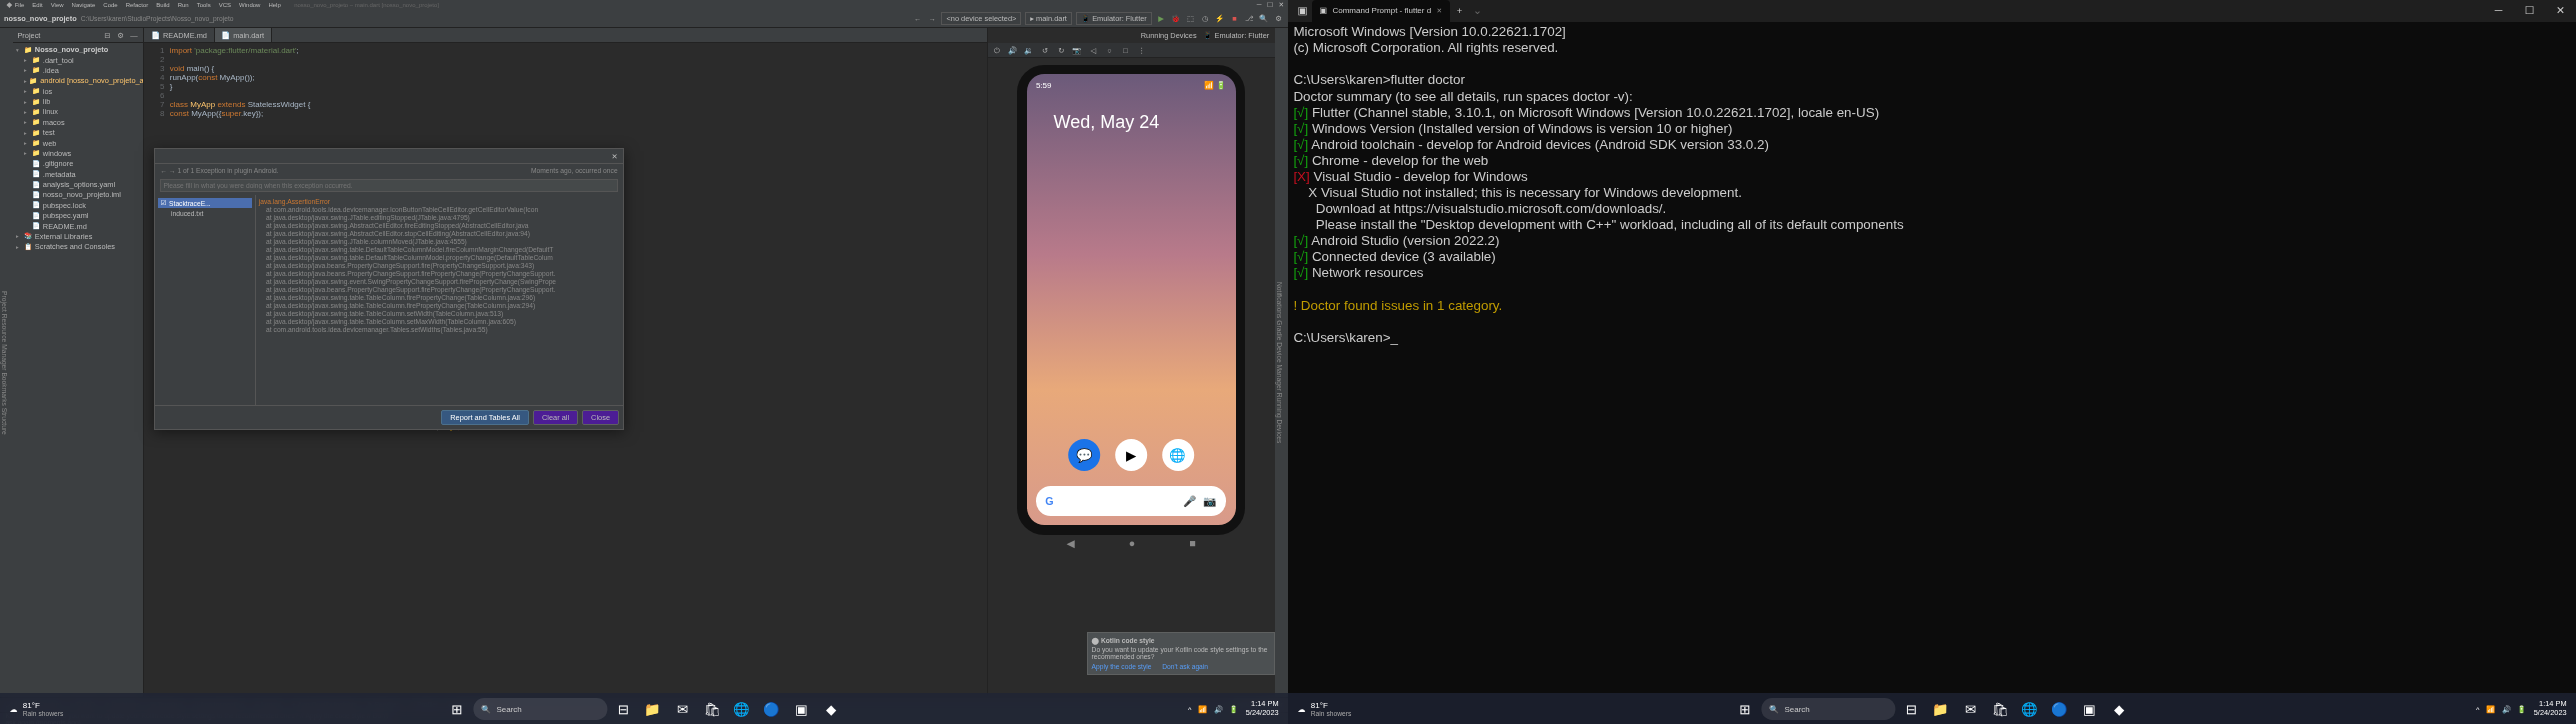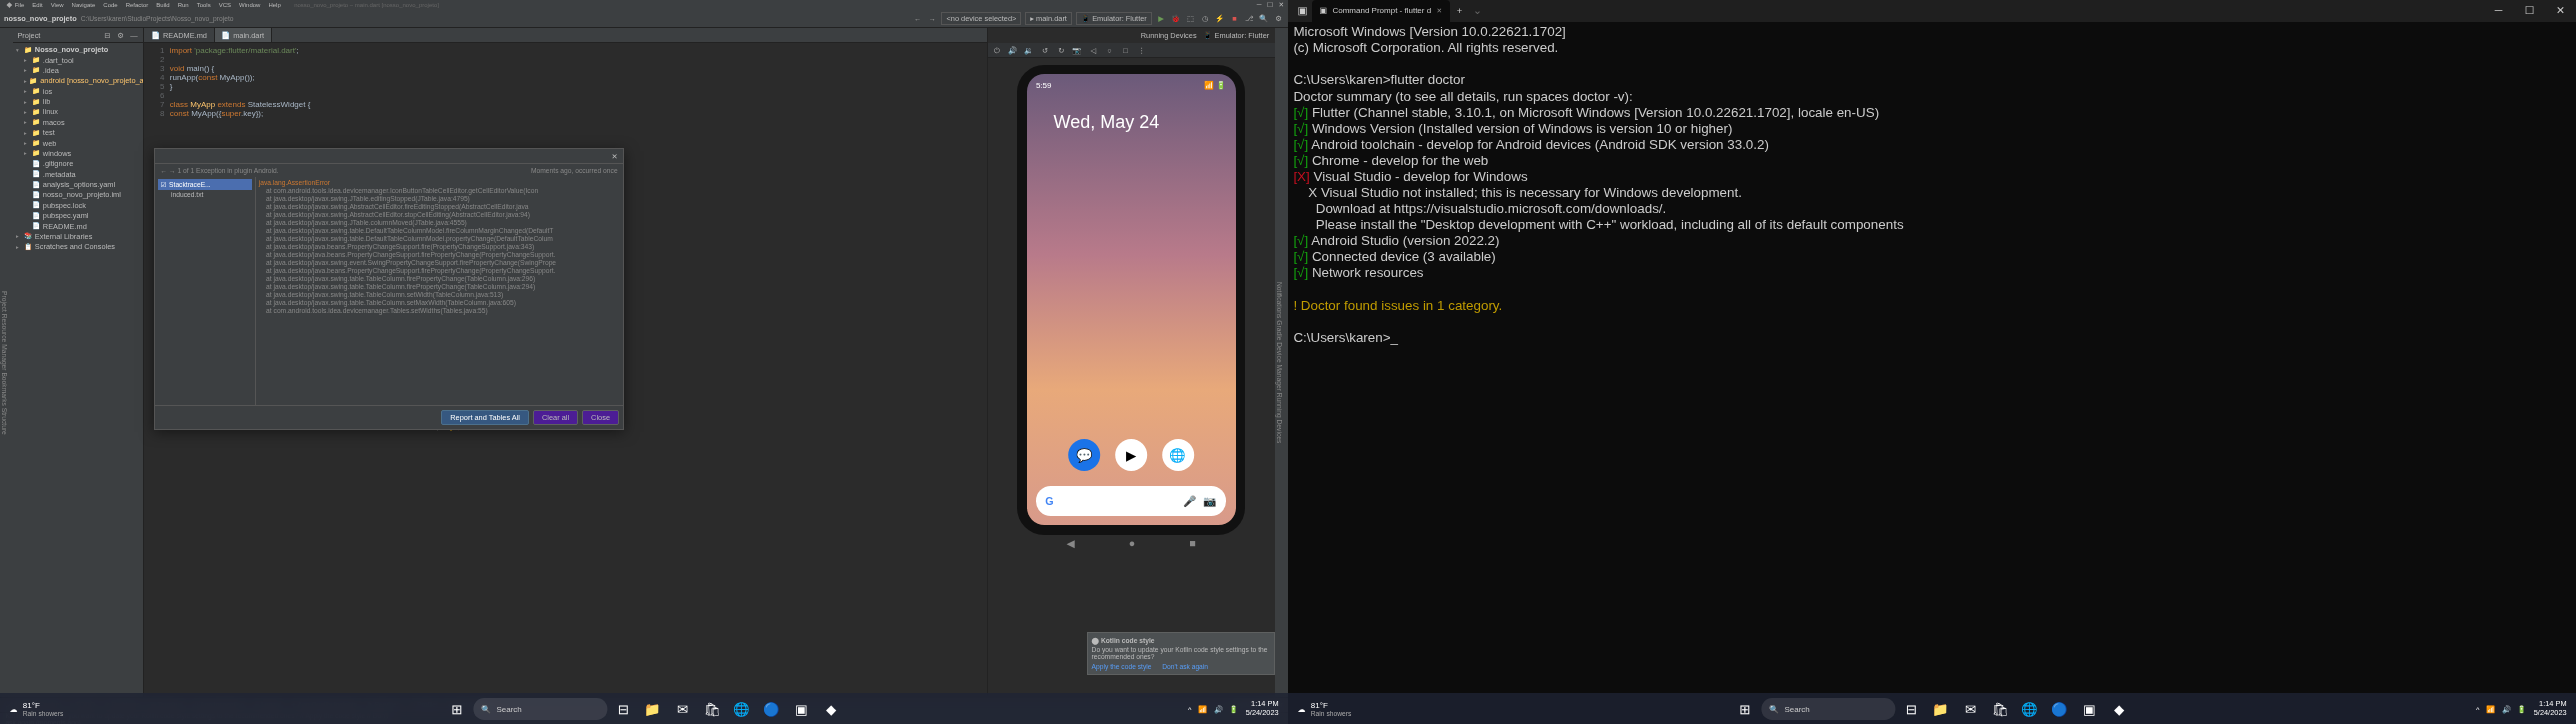--- a/index.html
+++ b/index.html
@@ -384,20 +384,23 @@
 
     <div class="error-panel">
       <div class="err-head">
         <span style="visibility:hidden">IDE error occurred</span>
         <span>✕</span>
       </div>
       <div class="err-sub">
         <span><span>← →  </span><span>1 of 1  Exception in plugin Android.</span></span>
         <span>Moments ago, occurred once</span>
       </div>
+      <div style="padding: 2.7px 5.4px;">
+        <input style="width: 100%; background: rgb(69, 73, 74); border: 0.7px solid rgb(85, 85, 85); color: rgb(136, 136, 136); padding: 2px; font-size: 6.7px;" placeholder="Please fill in what you were doing when this exception occurred.">
+      </div>
       <div class="err-body">
         <div class="err-left">
           <div class="err-row sel">☑ <span>StacktraceE...</span></div>
           <div class="err-row">
               <span style="width:8px"></span>
               <span>induced.txt</span>
             </div>
         </div>
         <div class="err-stack"><span style="color:#cc7832">java.lang.AssertionError</span>
 <span>    at com.android.tools.idea.devicemanager.IconButtonTableCellEditor.getCellEditorValue(Icon

